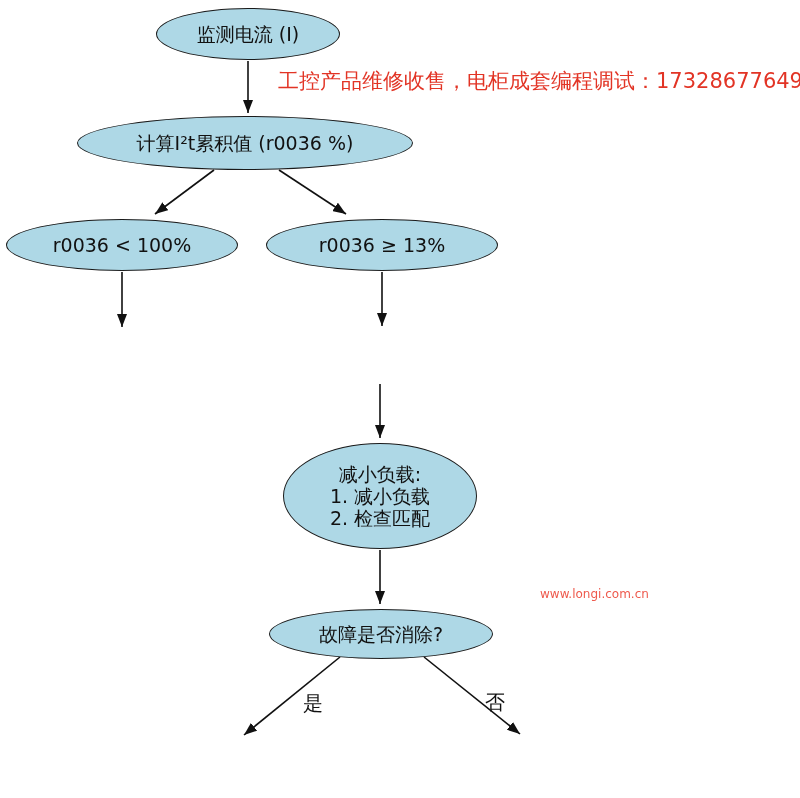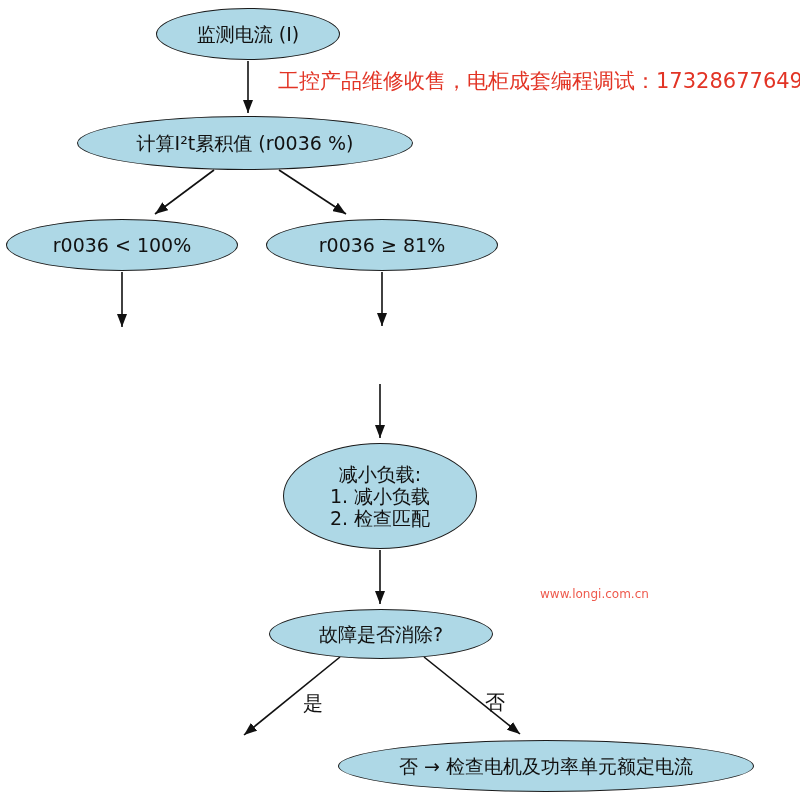--- a/index.html
+++ b/index.html
@@ -107,38 +107,35 @@
 
   <div class="node" style="left:77px;top:116px;width:336px;height:54px;">
     <span>计算I²t累积值 (r0036 %)</span>
   </div>
 
   <div class="node" style="left:6px;top:219px;width:232px;height:52px;">
     <span>r0036 &lt; 100%</span>
   </div>
 
   <div class="node" style="left:266px;top:219px;width:232px;height:52px;">
-    <span>r0036 ≥ 81%</span>
+    <span>r0036 ≥ 13%</span>
   </div>
 
 
 
   <div class="node" style="left:283px;top:443px;width:194px;height:106px;">
     <span>减小负载:</span>
     <span>1. 减小负载</span>
     <span>2. 检查匹配</span>
   </div>
 
   <div class="wm-bottom">www.longi.com.cn</div>
 
   <div class="node" style="left:269px;top:609px;width:224px;height:50px;">
     <span>故障是否消除?</span>
   </div>
 
   <div class="edge-label" style="left:303px;top:690px;">是</div>
   <div class="edge-label" style="left:485px;top:689px;">否</div>
 
 
-  <div class="node" style="left:338px;top:740px;width:416px;height:52px;">
-    <span>否 → 检查电机及功率单元额定电流</span>
-  </div>
 
 </div>
 
 </body></html>

